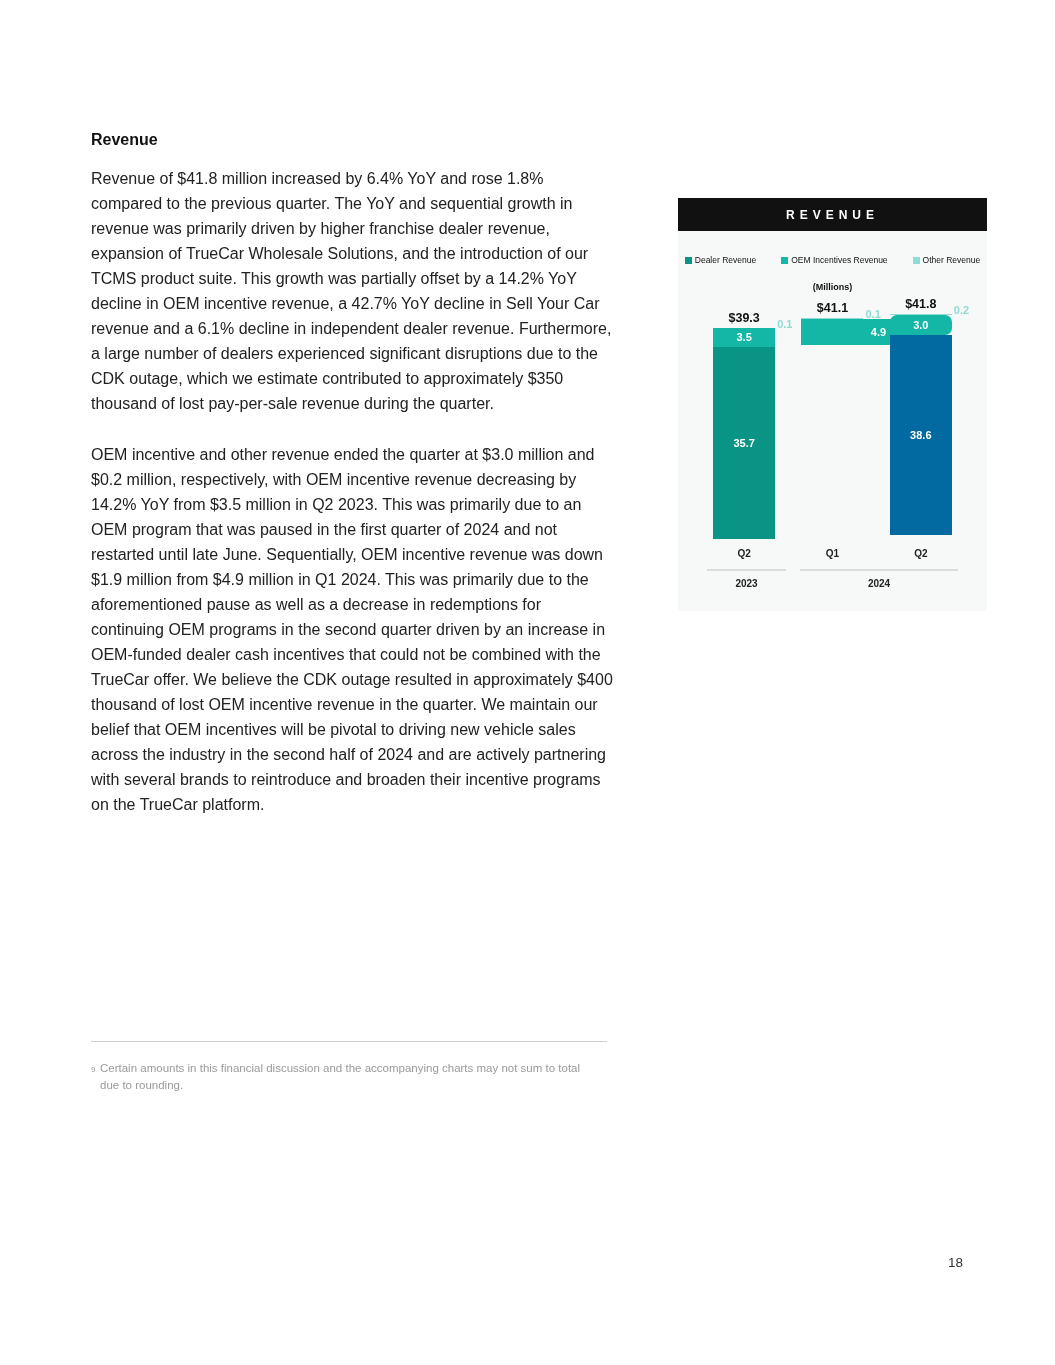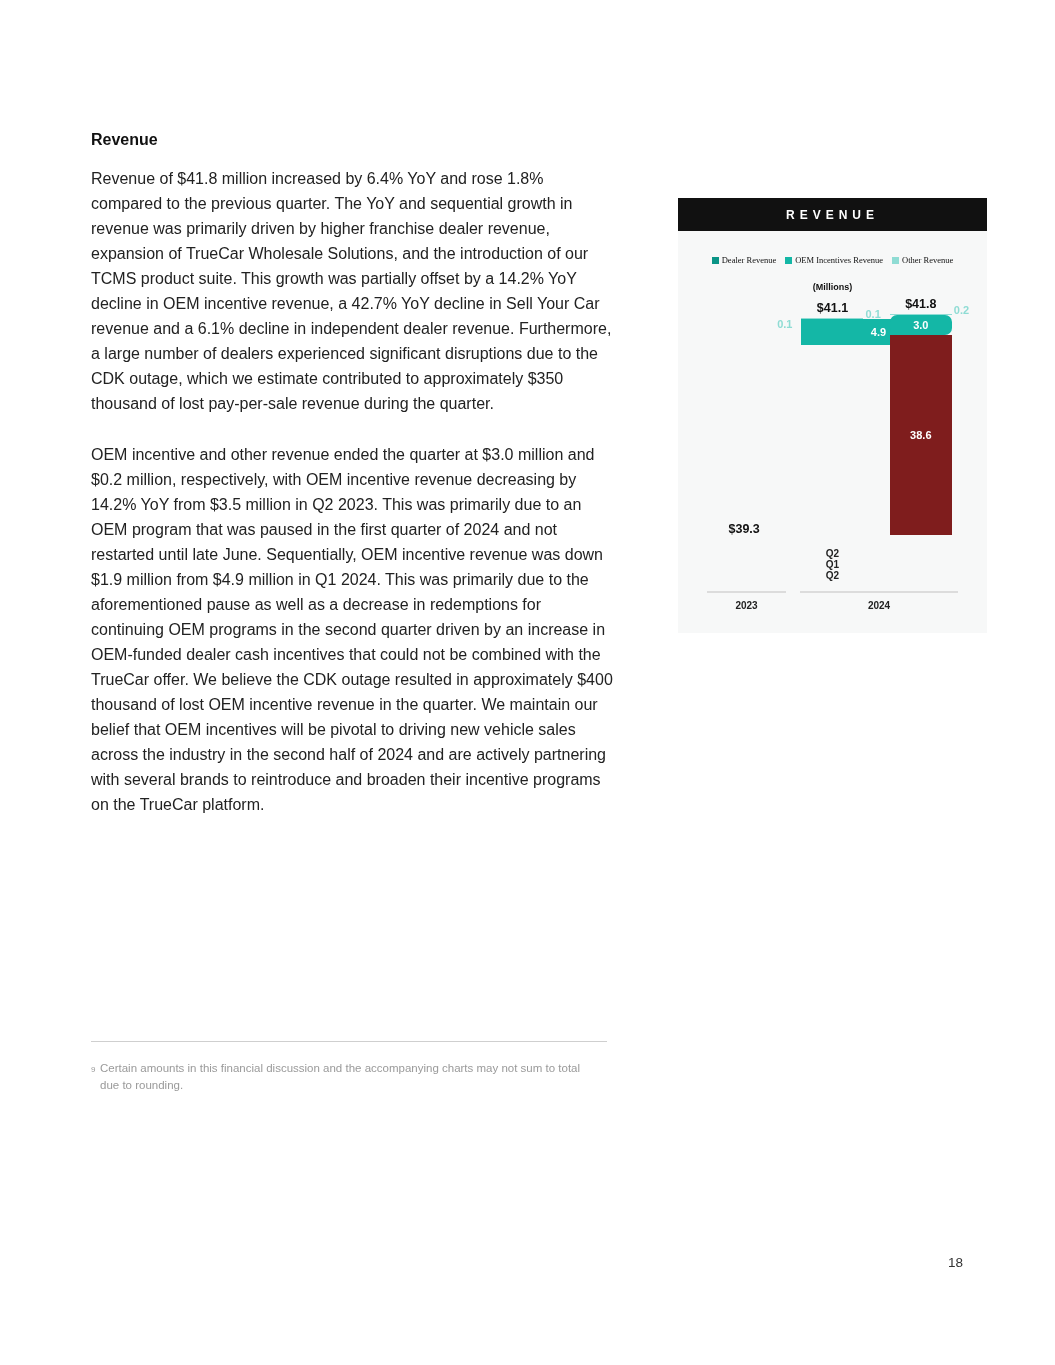--- a/index.html
+++ b/index.html
@@ -30,37 +30,37 @@
   .page-number { position: absolute; left: 948px; top: 1255px; font-size: 13.5px; color: #333; }
 
   
   .chart-card { position: absolute; left: 678px; top: 198px; width: 309px; background: #f7f8f8; }
   .chart-header {
     height: 33px; background: #111111; color: #ffffff;
     font-size: 12px; font-weight: bold; letter-spacing: 5px;
     display: flex; align-items: center; justify-content: center;
   }
   .chart-body { padding: 24px 22px 22px 22px; }
-  .chart-legend { display: flex; justify-content: center; gap: 9px; margin-bottom: 17px; font-family: Liberation Serif, serif; }
+  .chart-legend { display: flex; justify-content: center; gap: 25px; margin-bottom: 17px; }
   .legend-item { display: flex; align-items: center; font-size: 8.5px; color: #111; white-space: nowrap; }
   .legend-swatch { width: 7px; height: 7px; margin-right: 3px; display: inline-block; flex: none; }
   .chart-units { text-align: center; font-size: 9px; font-weight: bold; color: #111; margin-bottom: 0; }
 
   .chart-plot { display: flex; height: 247px; align-items: flex-end; }
   .bar-cell {
     flex: 1; position: relative; height: 100%;
     display: flex; flex-direction: column; justify-content: flex-end; align-items: center;
   }
   .bar-total { font-size: 12.5px; font-weight: bold; color: #111; margin-bottom: 3px; }
   .bar-stack { width: 62px; display: flex; flex-direction: column; }
   .bar-seg { width: 100%; display: flex; align-items: center; justify-content: center; overflow: hidden; }
   .bar-seg span { font-size: 11px; font-weight: bold; color: #ffffff; }
   .bar-other { position: absolute; font-size: 11px; font-weight: bold; }
 
-  .chart-quarters { display: flex; margin-top: 9px; flex-direction: column; }
+  .chart-quarters { display: flex; margin-top: 9px; }
   .q-label { flex: 1; text-align: center; font-size: 10px; font-weight: bold; color: #222; }
   .chart-years { display: flex; margin-top: 10px; justify-content: center; }
   .year-group {
     border-top: 2px solid #dcdcdc; text-align: center;
     font-size: 10px; font-weight: bold; color: #222;
     padding-top: 7px; margin: 0 7px;
   }
 </style>
 </head>
 <body>
@@ -87,40 +87,49 @@
           </div>
           <div class="legend-item">
             <span class="legend-swatch" style="background: rgb(143, 220, 212);"></span>
             <span>Other Revenue</span>
           </div>
         </div>
       <div class="chart-units">(Millions)</div>
       <div class="chart-plot">
           <div class="bar-cell">
             <div class="bar-total">$39.3</div>
+            <div class="bar-stack" style="height: 211.5px;">
+              <div class="bar-seg" style="height: 0.5px; background: rgb(143, 220, 212);"></div>
+              <div class="bar-seg" style="height: 18.8px; background: rgb(20, 183, 166);">
+                <span>3.5</span>
+              </div>
+              <div class="bar-seg" style="height: 192.2px; background: rgb(10, 148, 134);">
+                <span>35.7</span>
+              </div>
+            </div>
             <div class="bar-other" style="color: rgb(143, 220, 212); bottom: 209.5px; left: calc(50% + 33px);">0.1</div>
           </div>
           <div class="bar-cell">
             <div class="bar-total">$41.1</div>
             <div class="bar-stack" style="height: 220.7px;">
               <div class="bar-seg" style="height: 0.5px; background: rgb(143, 220, 212);"></div>
               <div class="bar-seg" style="height: 26.4px; background: rgb(20, 183, 166); padding-left: 46px;">
                 <span>4.9</span>
               </div>
             </div>
             <div class="bar-other" style="color: rgb(143, 220, 212); bottom: 218.7px; left: calc(50% + 33px);">0.1</div>
           </div>
           <div class="bar-cell">
             <div class="bar-total">$41.8</div>
             <div class="bar-stack" style="height: 225px;">
               <div class="bar-seg" style="height: 1.1px; background: rgb(143, 220, 212);"></div>
               <div class="bar-seg" style="height: 20px; background: rgb(20, 183, 166); border-radius: 7px;">
                 <span>3.0</span>
               </div>
-              <div class="bar-seg" style="height: 200px; background: #7f1d1d;">
+              <div class="bar-seg" style="height: 200px; background: #0369a1;">
                 <span>38.6</span>
               </div>
             </div>
             <div class="bar-other" style="color: rgb(143, 220, 212); bottom: 223px; left: calc(50% + 33px);">0.2</div>
           </div>
         </div>
       <div class="chart-quarters">
           <div class="q-label">Q2</div>
           <div class="q-label">Q1</div>
           <div class="q-label">Q2</div>

